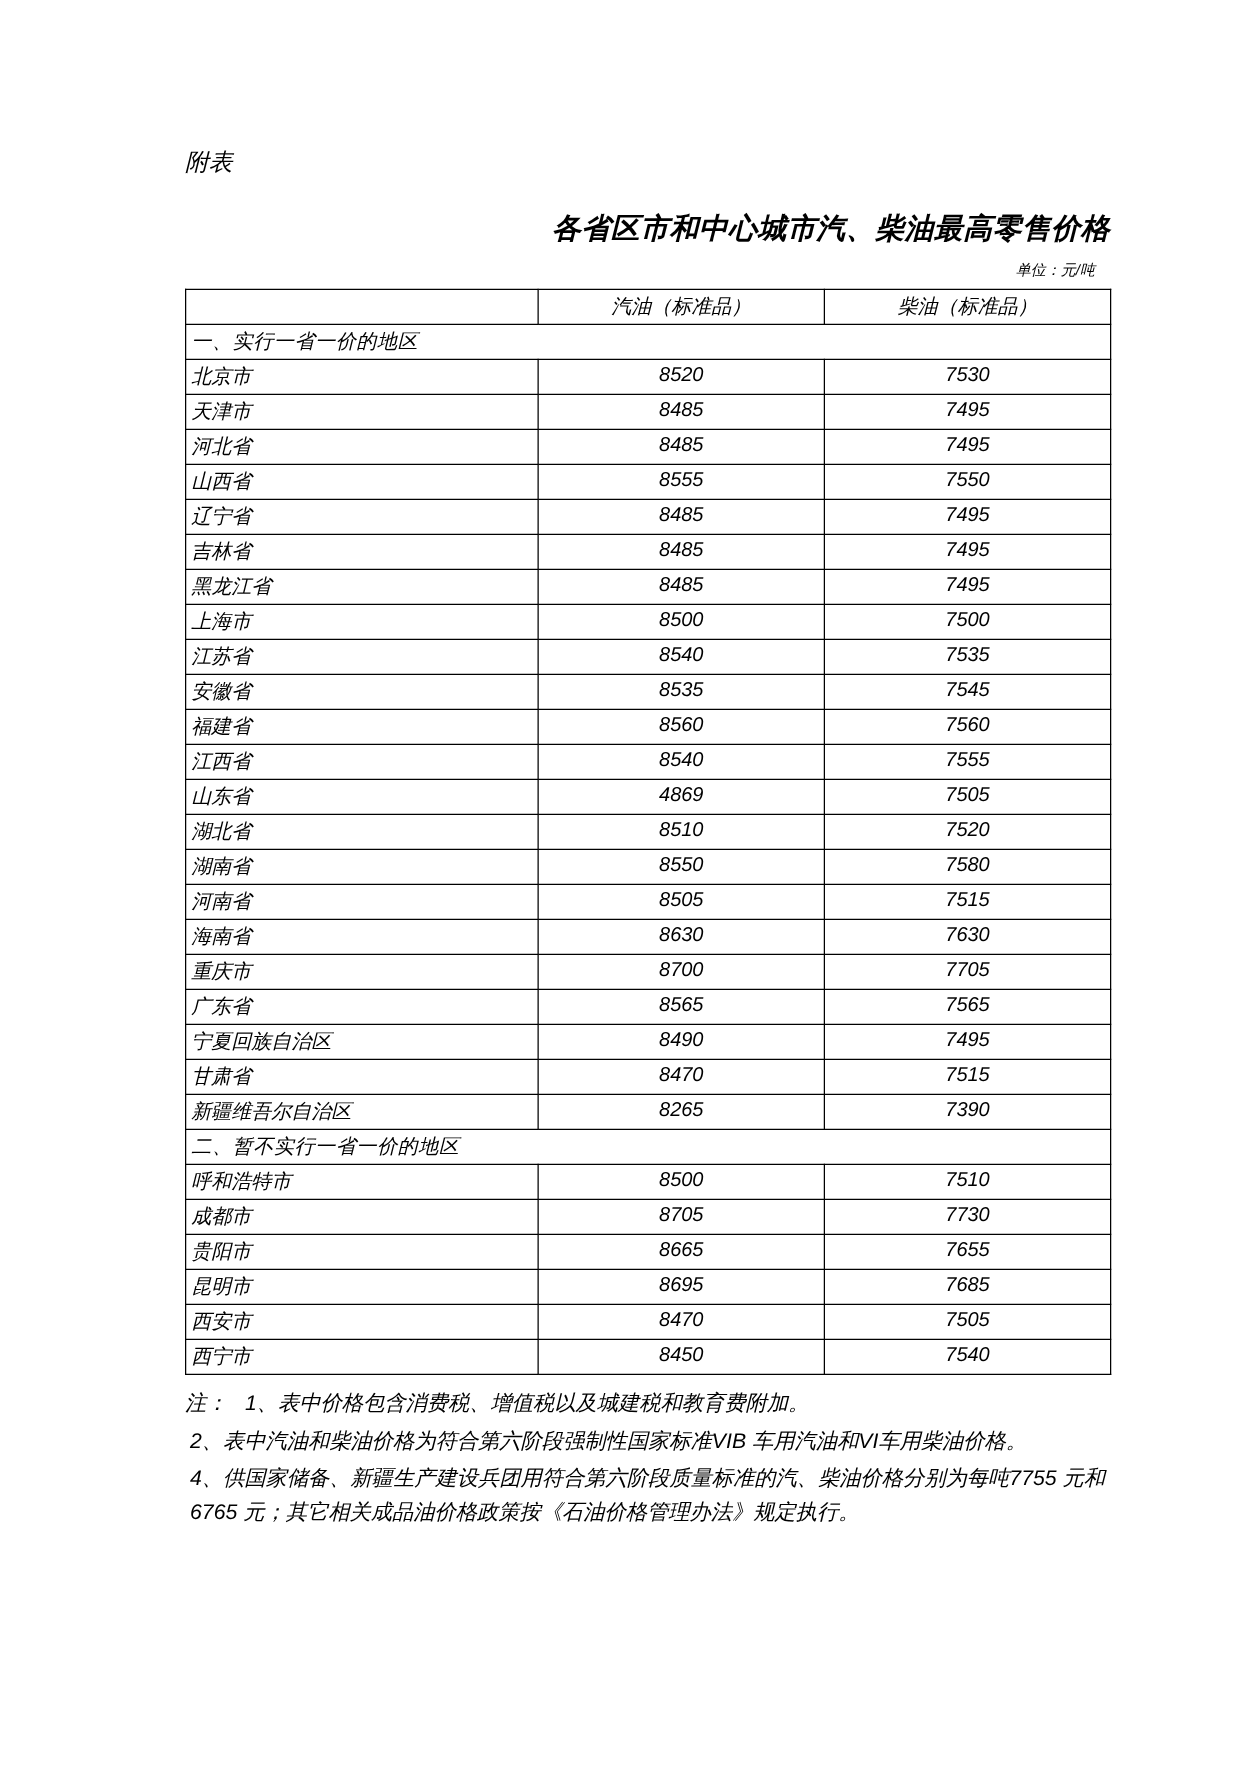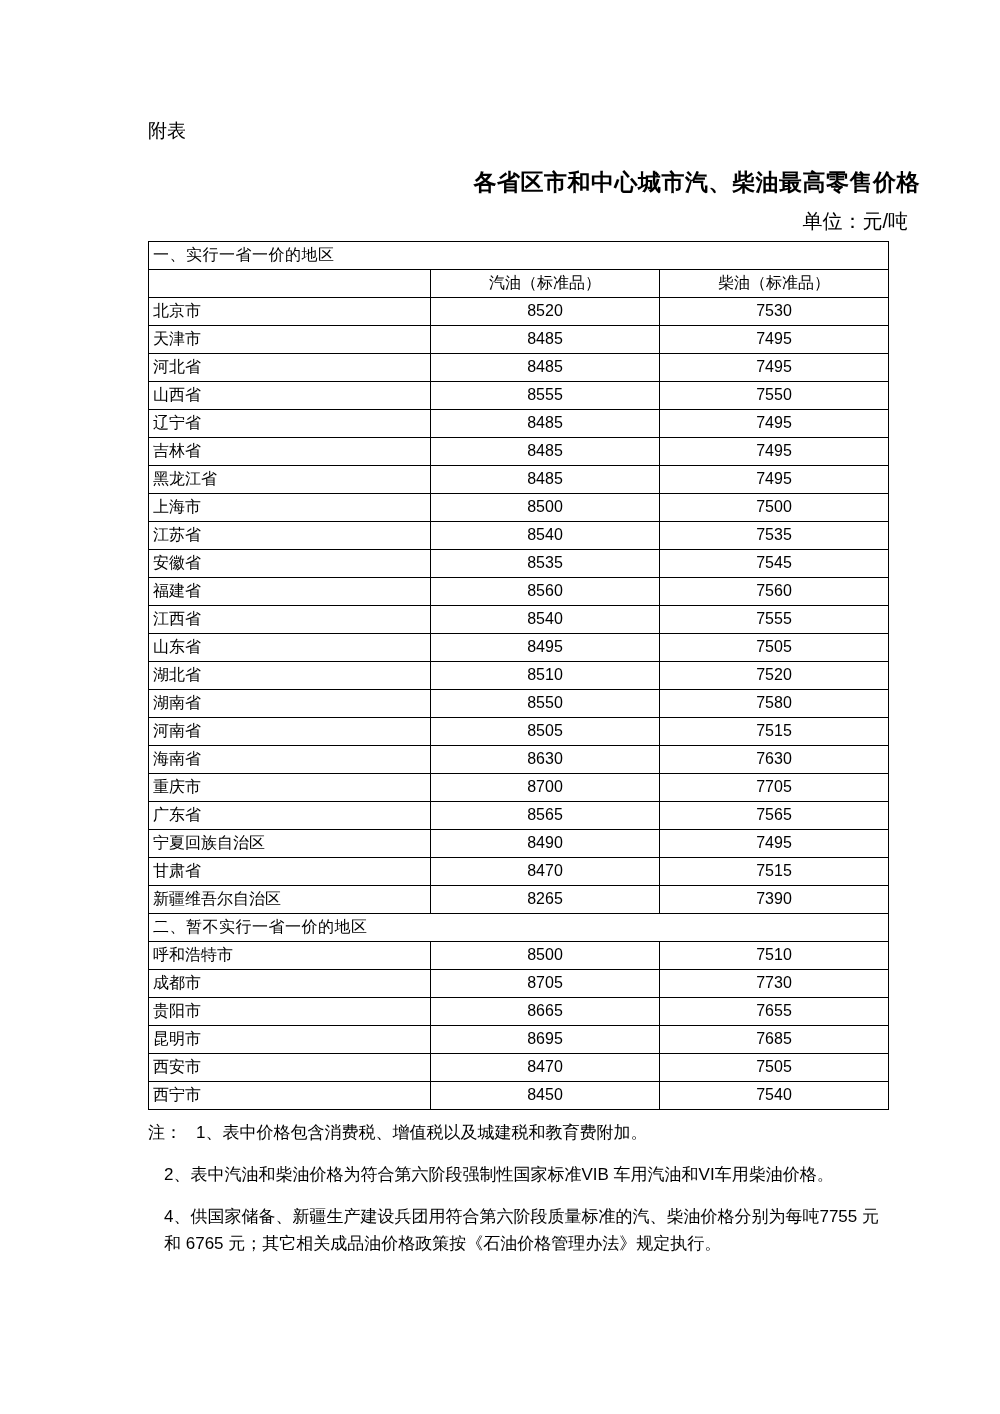--- a/index.html
+++ b/index.html
@@ -13,39 +13,40 @@
     font-family: "Liberation Serif", "DejaVu Serif", serif;
     color: #000000;
     position: relative;
   }
   .page {
     position: absolute;
     left: 0; top: 0;
     width: 1000px;
     height: 1176px;
     box-sizing: border-box;
-    padding: 118px 80px 0 148px;
+    padding: 118px 112px 0 148px;
+    font-style: italic;
   }
   .attach-label {
     font-size: 19px;
     line-height: 1.4;
     margin: 0 0 22px 0;
     font-family: "Liberation Sans", sans-serif;
   }
   .doc-title {
     text-align: right;
     font-size: 23px;
     font-weight: bold;
     font-family: "Liberation Sans", sans-serif;
     margin: 0 0 10px 0;
     letter-spacing: 0.5px;
   }
   .unit-line {
     text-align: right;
-    font-size: 20px;
+    font-size: 12px;
     font-family: "Liberation Sans", sans-serif;
     margin: 0 12px 6px 0;
   }
   table.price-table {
     border-collapse: collapse;
     width: 740px;
     table-layout: fixed;
     font-family: "Liberation Sans", sans-serif;
   }
   table.price-table td {
@@ -72,21 +73,21 @@
     text-align: center;
   }
   .notes {
     margin-top: 10px;
     font-size: 17px;
     font-family: "Liberation Sans", sans-serif;
     line-height: 1.55;
     width: 752px;
   }
   .notes p {
-    margin: 16px;
+    margin: 4px;
     text-indent: 0;
   }
   .note-first {
     display: flex;
   }
   .note-first .lbl {
     white-space: nowrap;
     margin-right: 14px;
   }
   .note-indent {
@@ -105,30 +106,30 @@
   <div class="unit-line">单位：元/吨</div>
 
   <table class="price-table">
     <colgroup>
       <col class="col-region">
       <col class="col-gas">
       <col class="col-diesel">
     </colgroup>
     <tbody>
       <tr>
-        <td class="section-cell" colspan="3">一、实行一省一价的地区</td>
-      </tr>
-
-      <tr>
         <td class="head-blank"></td>
         <td class="head-cell">汽油（标准品）</td>
         <td class="head-cell">柴油（标准品）</td>
       </tr>
 
       <tr>
+        <td class="section-cell" colspan="3">一、实行一省一价的地区</td>
+      </tr>
+
+      <tr>
         <td class="region-cell">北京市</td>
         <td class="num-cell">8520</td>
         <td class="num-cell">7530</td>
       </tr>
       <tr>
         <td class="region-cell">天津市</td>
         <td class="num-cell">8485</td>
         <td class="num-cell">7495</td>
       </tr>
       <tr>
@@ -176,21 +177,21 @@
         <td class="num-cell">8560</td>
         <td class="num-cell">7560</td>
       </tr>
       <tr>
         <td class="region-cell">江西省</td>
         <td class="num-cell">8540</td>
         <td class="num-cell">7555</td>
       </tr>
       <tr>
         <td class="region-cell">山东省</td>
-        <td class="num-cell">8495</td>
+        <td class="num-cell">4869</td>
         <td class="num-cell">7505</td>
       </tr>
       <tr>
         <td class="region-cell">湖北省</td>
         <td class="num-cell">8510</td>
         <td class="num-cell">7520</td>
       </tr>
       <tr>
         <td class="region-cell">湖南省</td>
         <td class="num-cell">8550</td>

